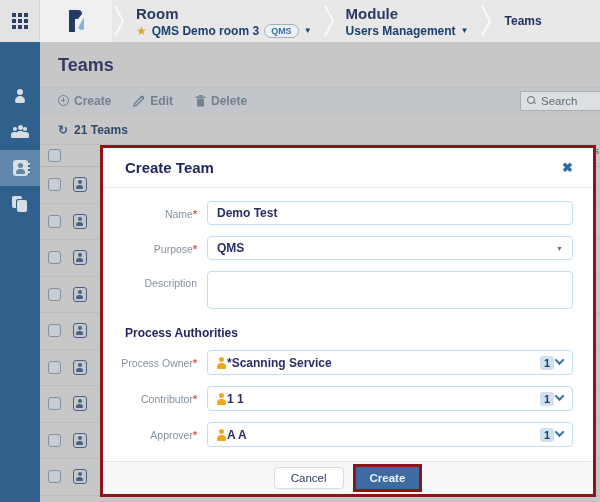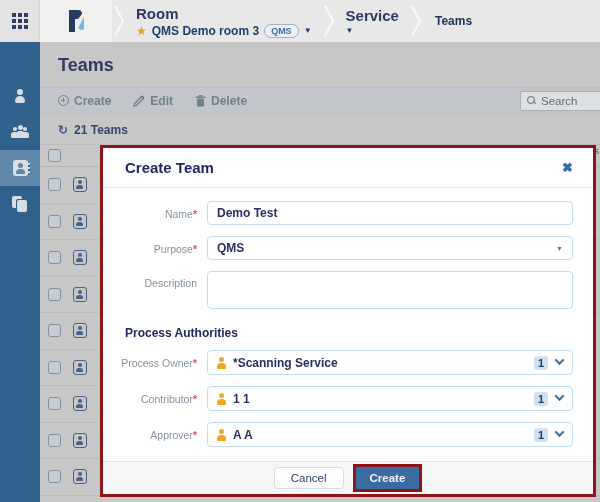--- a/index.html
+++ b/index.html
@@ -125,21 +125,21 @@
     font-weight:bold; color:#2b2e63; outline:none; background:#fff; }
   .select { height:24px; border:1px solid #c5ddf0; border-radius:4px;
     padding:0 9px; display:flex; align-items:center; font-size:12px;
     font-weight:bold; color:#2b2e63; cursor:pointer; background:#fff; }
   .select .sel-caret { margin-left:auto; font-size:7px; color:#4a76a8; }
   .txta { width:100%; height:38px; border:1px solid #c5ddf0; border-radius:4px;
     padding:4px 9px; font-family:"Liberation Sans", sans-serif; font-size:12px;
     color:#2b2e63; resize:none; outline:none; background:#fff; }
   .m-subhead { font-size:12px; font-weight:bold; color:#22275f; margin:13px 0 10px 4px; }
   .auth-field { height:25px; border:1px solid #c5ddf0; border-radius:4px;
-    display:flex; align-items:center; padding:0 6px 0 8px; gap:6px; background:#fff; }
+    display:flex; align-items:center; padding:0 6px 0 8px; background:#fff; }
   .amber-person { position:relative; width:11px; height:12px; flex:0 0 auto; }
   .amber-person::before { content:""; position:absolute; left:3px; top:0; width:5px;
     height:5px; border-radius:50%; background:#f3a71d; }
   .amber-person::after { content:""; position:absolute; left:1px; top:6px; width:9px;
     height:6px; border-radius:4px 4px 1px 1px; background:#f3a71d; }
   .auth-text { font-size:12px; font-weight:bold; color:#2b2e63; }
   .badge { margin-left:auto; min-width:14px; padding:1px 4px; text-align:center;
     background:#cfe0f1; border-radius:3px; font-size:11px; font-weight:bold;
     color:#1f3f6e; cursor:pointer; }
   .chev-down { width:7px; height:7px; border-right:2px solid #2e6da4;
@@ -191,22 +191,23 @@
       <span class="pill">QMS</span>
       <span class="caret">▼</span>
     </span>
   </div>
   <div class="crumb-sep">
     <svg width="14" height="42" viewBox="0 0 14 42">
         <polyline points="3,6 11,21 3,36" fill="none" stroke="#fafafa" stroke-width="2"></polyline>
       </svg>
   </div>
   <div class="crumb">
-    <span class="crumb-section">Service</span>
+    <span class="crumb-section">Module</span>
     <span class="crumb-line">
+      <span class="crumb-value">Users Management</span>
       <span class="caret">▼</span>
     </span>
   </div>
   <div class="crumb-sep">
     <svg width="14" height="42" viewBox="0 0 14 42">
         <polyline points="3,6 11,21 3,36" fill="none" stroke="#fafafa" stroke-width="2"></polyline>
       </svg>
   </div>
   <div class="crumb-current">Teams</div>
 </div>

